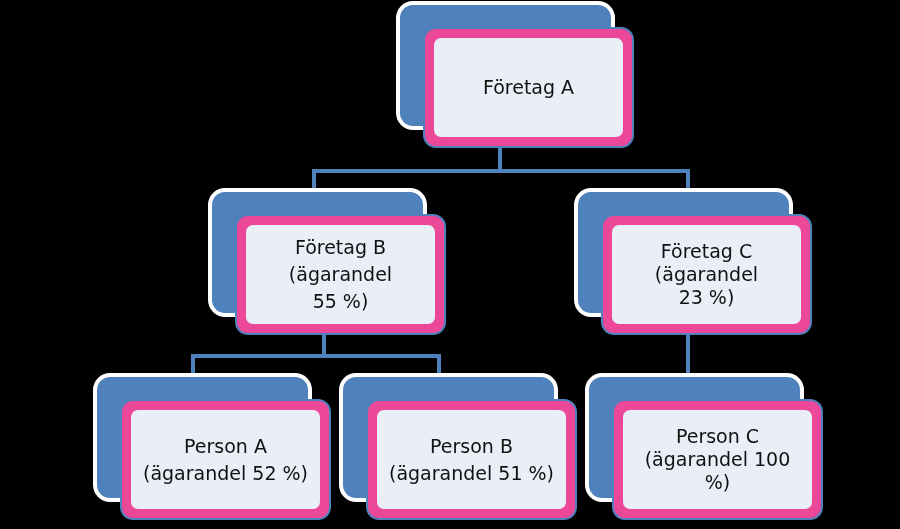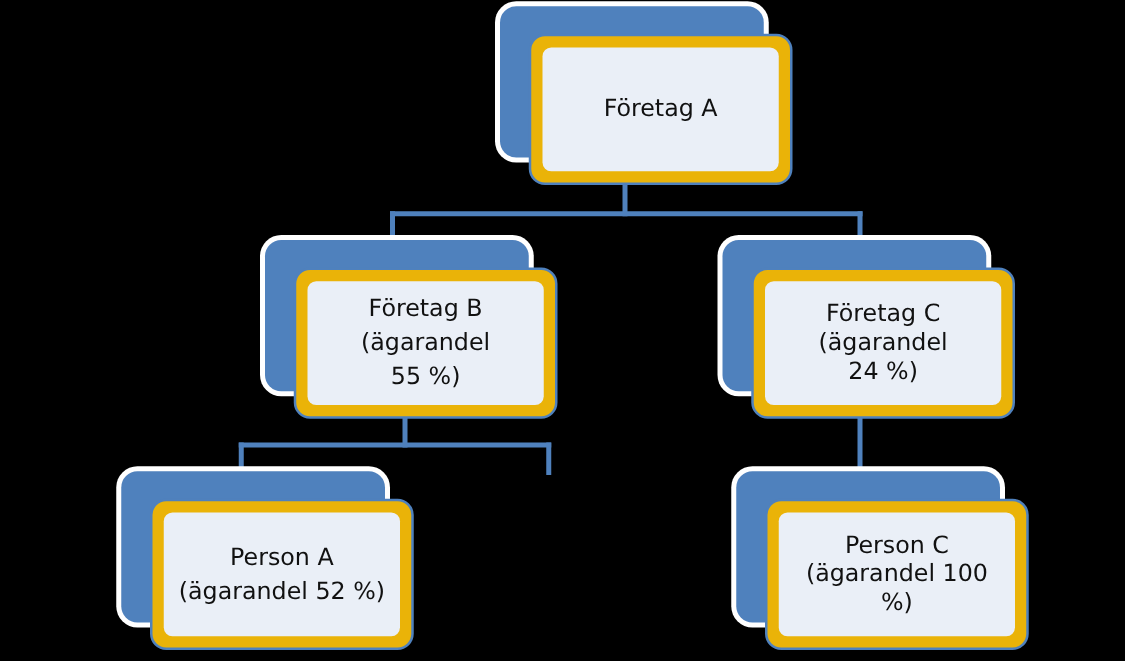--- a/index.html
+++ b/index.html
@@ -36,21 +36,21 @@
   .node-back {
     position: absolute;
     left: 0;
     top: 0;
     background: #4f81bd;
     border-radius: 13px;
     box-shadow: 0 0 0 4px #ffffff;
   }
   .node-front {
     position: absolute;
-    background: #eab308;
+    background: #ec4899;
     border: 2px solid #4f81bd;
     border-radius: 13px;
     box-sizing: border-box;
     padding: 9px;
   }
   .node-inner {
     width: 100%;
     height: 100%;
     background: #eaeff7;
     border-radius: 7px;
@@ -113,35 +113,44 @@
       </div>
     </div>
   </div>
 
   <div class="node" style="left:578px; top:192px; width:234px; height:143px;">
     <div class="node-back" style="width:211px; height:121px;"></div>
     <div class="node-front" style="left:23px; top:22px; width:211px; height:121px;">
       <div class="node-inner">
         <span class="node-label tight">Företag C
 (ägarandel
-24 %)</span>
+23 %)</span>
       </div>
     </div>
   </div>
 
   <div class="node" style="left:97px; top:377px; width:234px; height:143px;">
     <div class="node-back" style="width:211px; height:121px;"></div>
     <div class="node-front" style="left:23px; top:22px; width:211px; height:121px;">
       <div class="node-inner">
         <span class="node-label">Person A
 (ägarandel 52 %)</span>
       </div>
     </div>
   </div>
 
+  <div class="node" style="left:343px; top:377px; width:234px; height:143px;">
+    <div class="node-back" style="width:211px; height:121px;"></div>
+    <div class="node-front" style="left:23px; top:22px; width:211px; height:121px;">
+      <div class="node-inner">
+        <span class="node-label">Person B
+(ägarandel 51 %)</span>
+      </div>
+    </div>
+  </div>
 
   <div class="node" style="left:589px; top:377px; width:234px; height:143px;">
     <div class="node-back" style="width:211px; height:121px;"></div>
     <div class="node-front" style="left:23px; top:22px; width:211px; height:121px;">
       <div class="node-inner">
         <span class="node-label tight">Person C
 (ägarandel 100
 %)</span>
       </div>
     </div>

